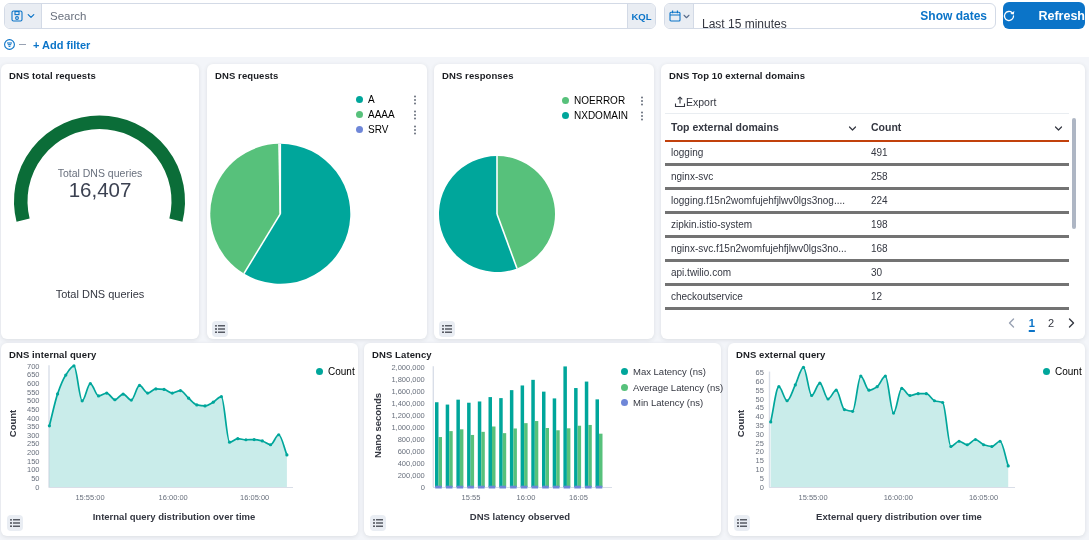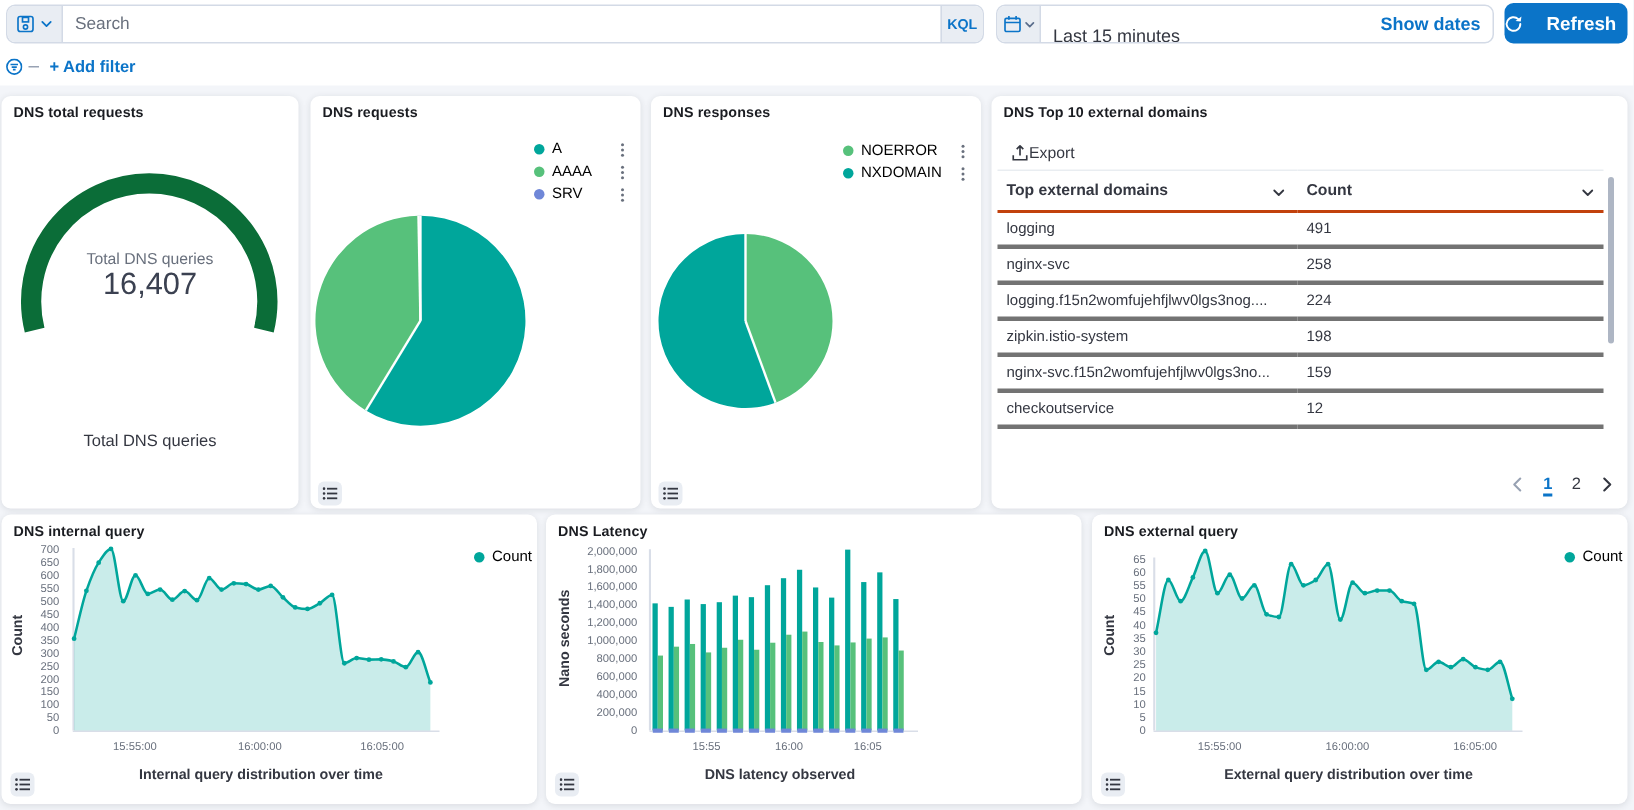--- a/index.html
+++ b/index.html
@@ -13,21 +13,21 @@
   #searchbar { left:4px; width:652px; }
   .addon { height:100%; background:#e9edf3; display:flex; align-items:center; justify-content:center; flex:none; }
   #saved-query-addon { width:37px; gap:4px; border-right:1px solid #d3dae6; cursor:pointer; }
   #search-input { flex:1; height:100%; border:none; outline:none; background:transparent; font-family:"Liberation Sans",sans-serif; font-size:11.5px; color:#343741; padding:0 8px; }
   #search-input::placeholder { color:#69707d; }
   #kql-addon { width:28px; border-left:1px solid #d3dae6; color:#0b74c8; font-size:9.5px; font-weight:bold; cursor:pointer; }
   #datebar { left:664px; width:332px; }
   #calendar-addon { width:29px; gap:2px; border-right:1px solid #d3dae6; cursor:pointer; }
   #time-range { margin-left:8px; font-size:12px; color:#343741; cursor:pointer;margin-top:15px; }
   #show-dates { margin-left:auto; margin-right:8px; font-size:12px; font-weight:bold; color:#0b74c8; text-decoration:none; cursor:pointer; }
-  #refresh-btn { position:absolute; left:1003px; top:2px; width:82px; height:27px; background:#0b74c8; border:none; border-radius:6px; color:#fff; font-family:"Liberation Sans",sans-serif; font-size:12.5px; font-weight:bold; display:flex; align-items:center; justify-content:flex-start; gap:16px; cursor:pointer; }
+  #refresh-btn { position:absolute; left:1003px; top:2px; width:82px; height:27px; background:#0b74c8; border:none; border-radius:6px; color:#fff; font-family:"Liberation Sans",sans-serif; font-size:12.5px; font-weight:bold; display:flex; align-items:center; justify-content:space-between; gap:2px; cursor:pointer; }
   #filter-row { position:absolute; left:4px; top:36px; height:17px; display:flex; align-items:center; }
   #filter-divider { width:7px; height:1px; background:#98a2b3; margin-left:4px; }
   #add-filter { margin-left:7px; font-size:11px; font-weight:bold; color:#0b74c8; text-decoration:none; cursor:pointer; }
 
   
   .panel { position:absolute; background:#fff; border-radius:6px; box-shadow:0 1px 4px rgba(52,55,65,.12); }
   #p1 { left:1px;   top:64px;  width:198px; height:275px; }
   #p2 { left:207px; top:64px;  width:220px; height:275px; }
   #p3 { left:434px; top:64px;  width:220px; height:275px; }
   #p4 { left:661px; top:64px;  width:424px; height:275px; }
@@ -271,21 +271,25 @@
           <tr>
             <td>logging.f15n2womfujehfjlwv0lgs3nog....</td>
             <td>224</td>
           </tr>
           <tr>
             <td>zipkin.istio-system</td>
             <td>198</td>
           </tr>
           <tr>
             <td>nginx-svc.f15n2womfujehfjlwv0lgs3no...</td>
-            <td>159</td>
+            <td>168</td>
+          </tr>
+          <tr>
+            <td>api.twilio.com</td>
+            <td>30</td>
           </tr>
           <tr>
             <td>checkoutservice</td>
             <td>12</td>
           </tr>
         </tbody>
     </table>
     <div id="table-scrollbar"></div>
     <div id="pagination">
       <span class="page-chev">
@@ -442,20 +446,34 @@
         <rect x="210.29999999999998" y="142.7" width="6.6" height="2.8" fill="#6f87d8"></rect>
         <rect x="220.79999999999998" y="38.57600000000001" width="3.5" height="105.42399999999999" fill="#00a69b"></rect>
         <rect x="224.29999999999998" y="81.9436" width="3.5" height="62.0564" fill="#57c17b"></rect>
         <rect x="220.99999999999997" y="142.7" width="6.6" height="2.8" fill="#6f87d8"></rect>
         <rect x="231.5" y="56.366299999999995" width="3.5" height="87.6337" fill="#00a69b"></rect>
         <rect x="235" y="90.689" width="3.5" height="53.311" fill="#57c17b"></rect>
         <rect x="231.7" y="142.7" width="6.6" height="2.8" fill="#6f87d8"></rect>
       </svg>
     <div class="ylabel" style="left:-37px; top:77px;">Nano seconds</div>
     <div class="xlabel" style="left:0; width:312px;">DNS latency observed</div>
+    <div class="legend legend-sm" style="left:257px; top:21px;">
+      <div class="legend-item" style="height:15.5px">
+        <span class="legend-dot" style="background: rgb(0, 166, 155);"></span>
+        <span class="legend-label">Max Latency (ns)</span>
+      </div>
+      <div class="legend-item" style="height:15.5px">
+        <span class="legend-dot" style="background: rgb(87, 193, 123);"></span>
+        <span class="legend-label">Average Latency (ns)</span>
+      </div>
+      <div class="legend-item" style="height:15.5px">
+        <span class="legend-dot" style="background: rgb(111, 135, 216);"></span>
+        <span class="legend-label">Min Latency (ns)</span>
+      </div>
+    </div>
     <div class="legend-toggle" style="left:6px; top:172px;">
       <svg width="10" height="10" viewBox="0 0 10 10">
         <circle cx="1" cy="1.8" r="0.9" fill="#343741"></circle>
           <rect x="3" y="1.2" width="7" height="1.2" fill="#343741"></rect>
         <circle cx="1" cy="5" r="0.9" fill="#343741"></circle>
           <rect x="3" y="4.4" width="7" height="1.2" fill="#343741"></rect>
         <circle cx="1" cy="8.2" r="0.9" fill="#343741"></circle>
           <rect x="3" y="7.6" width="7" height="1.2" fill="#343741"></rect>
       </svg>
     </div>

